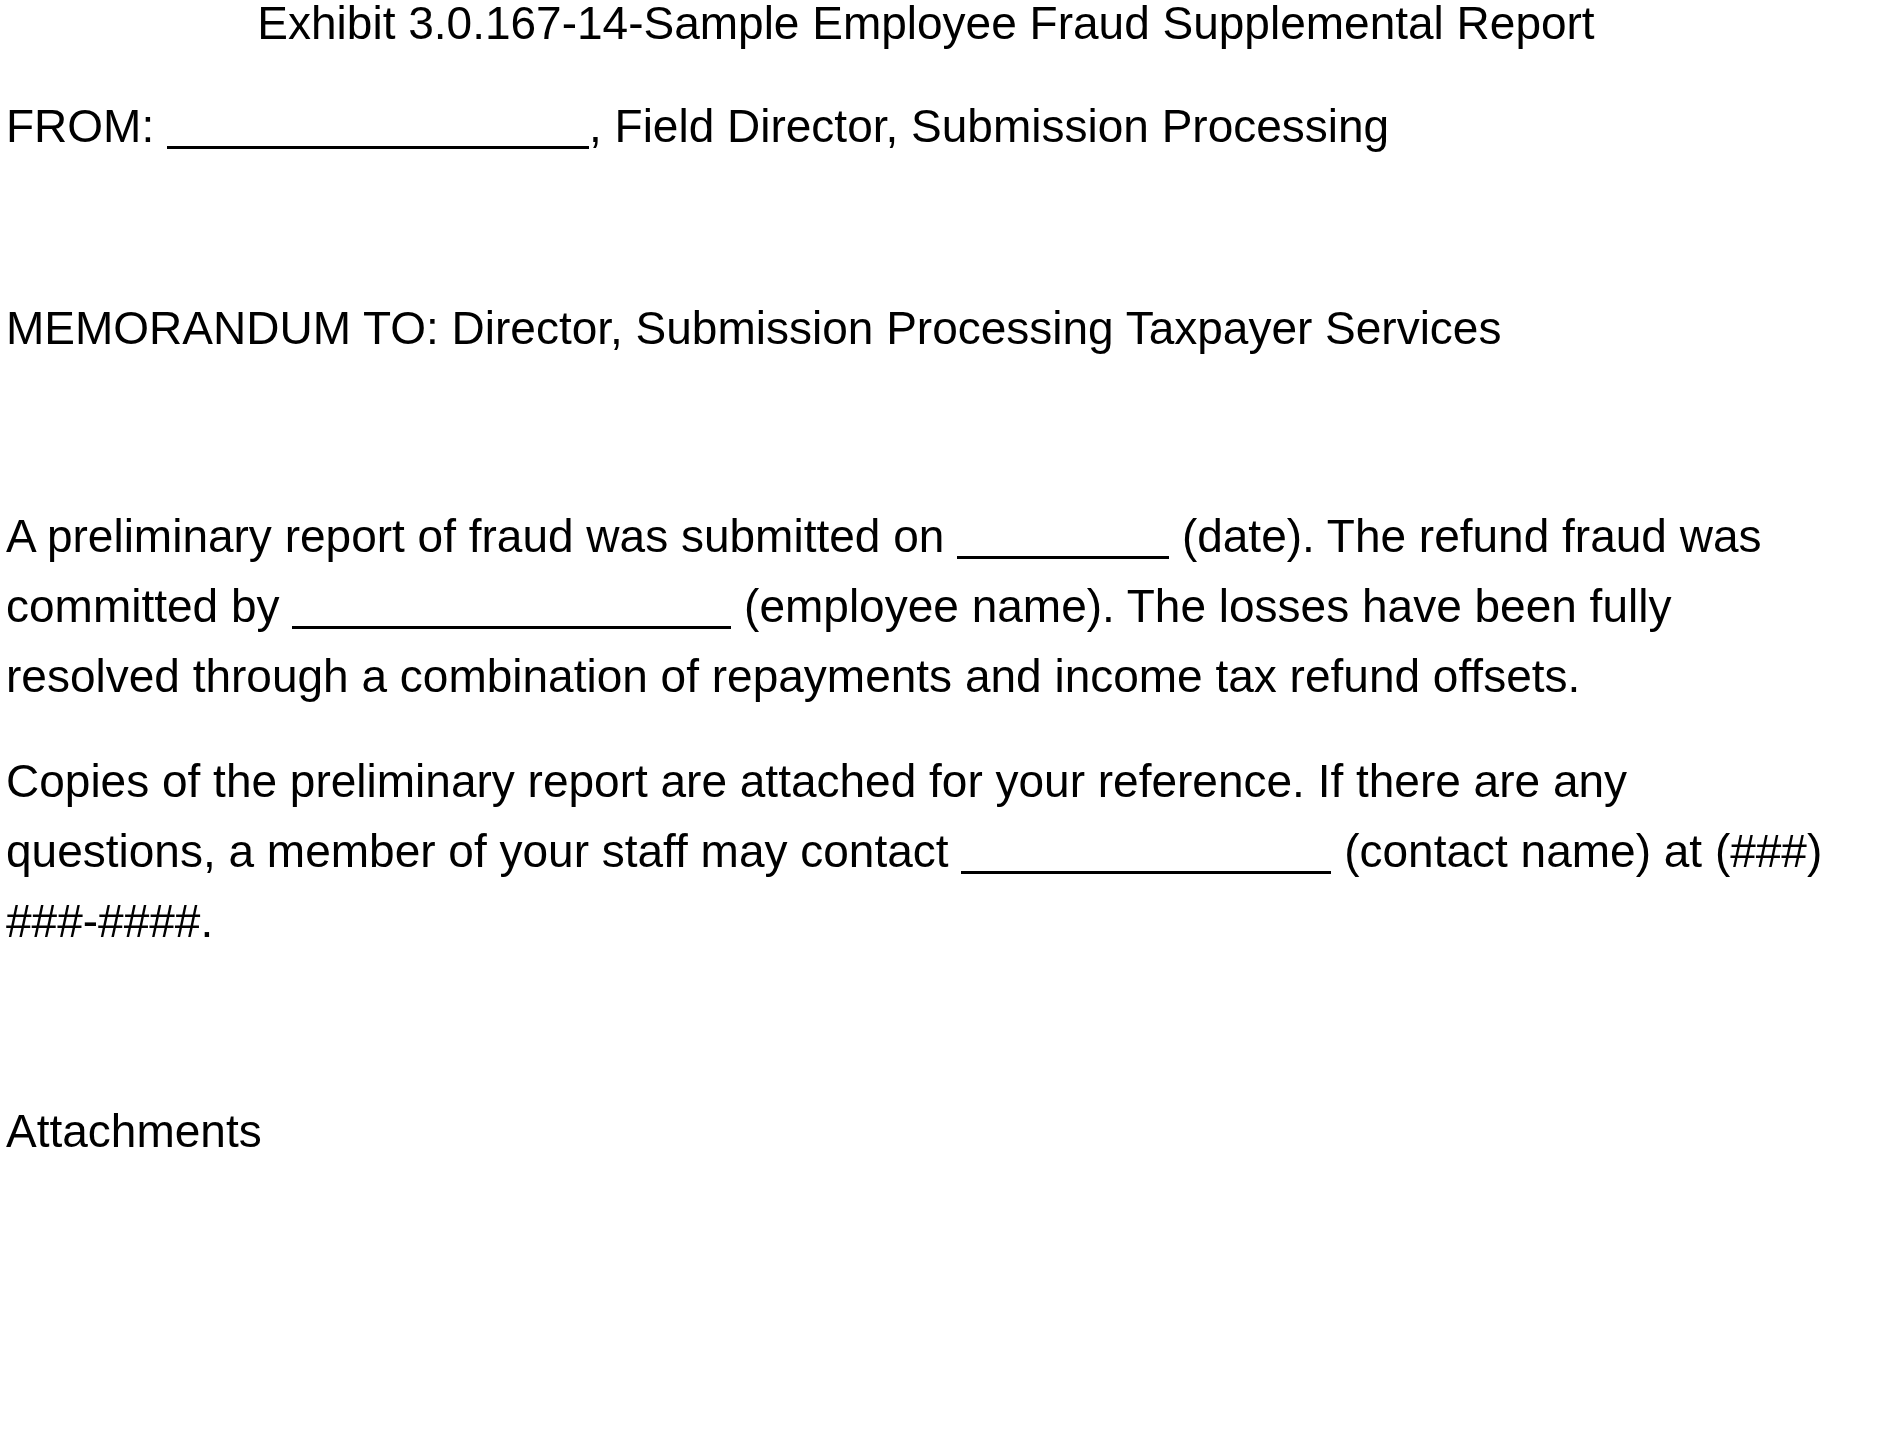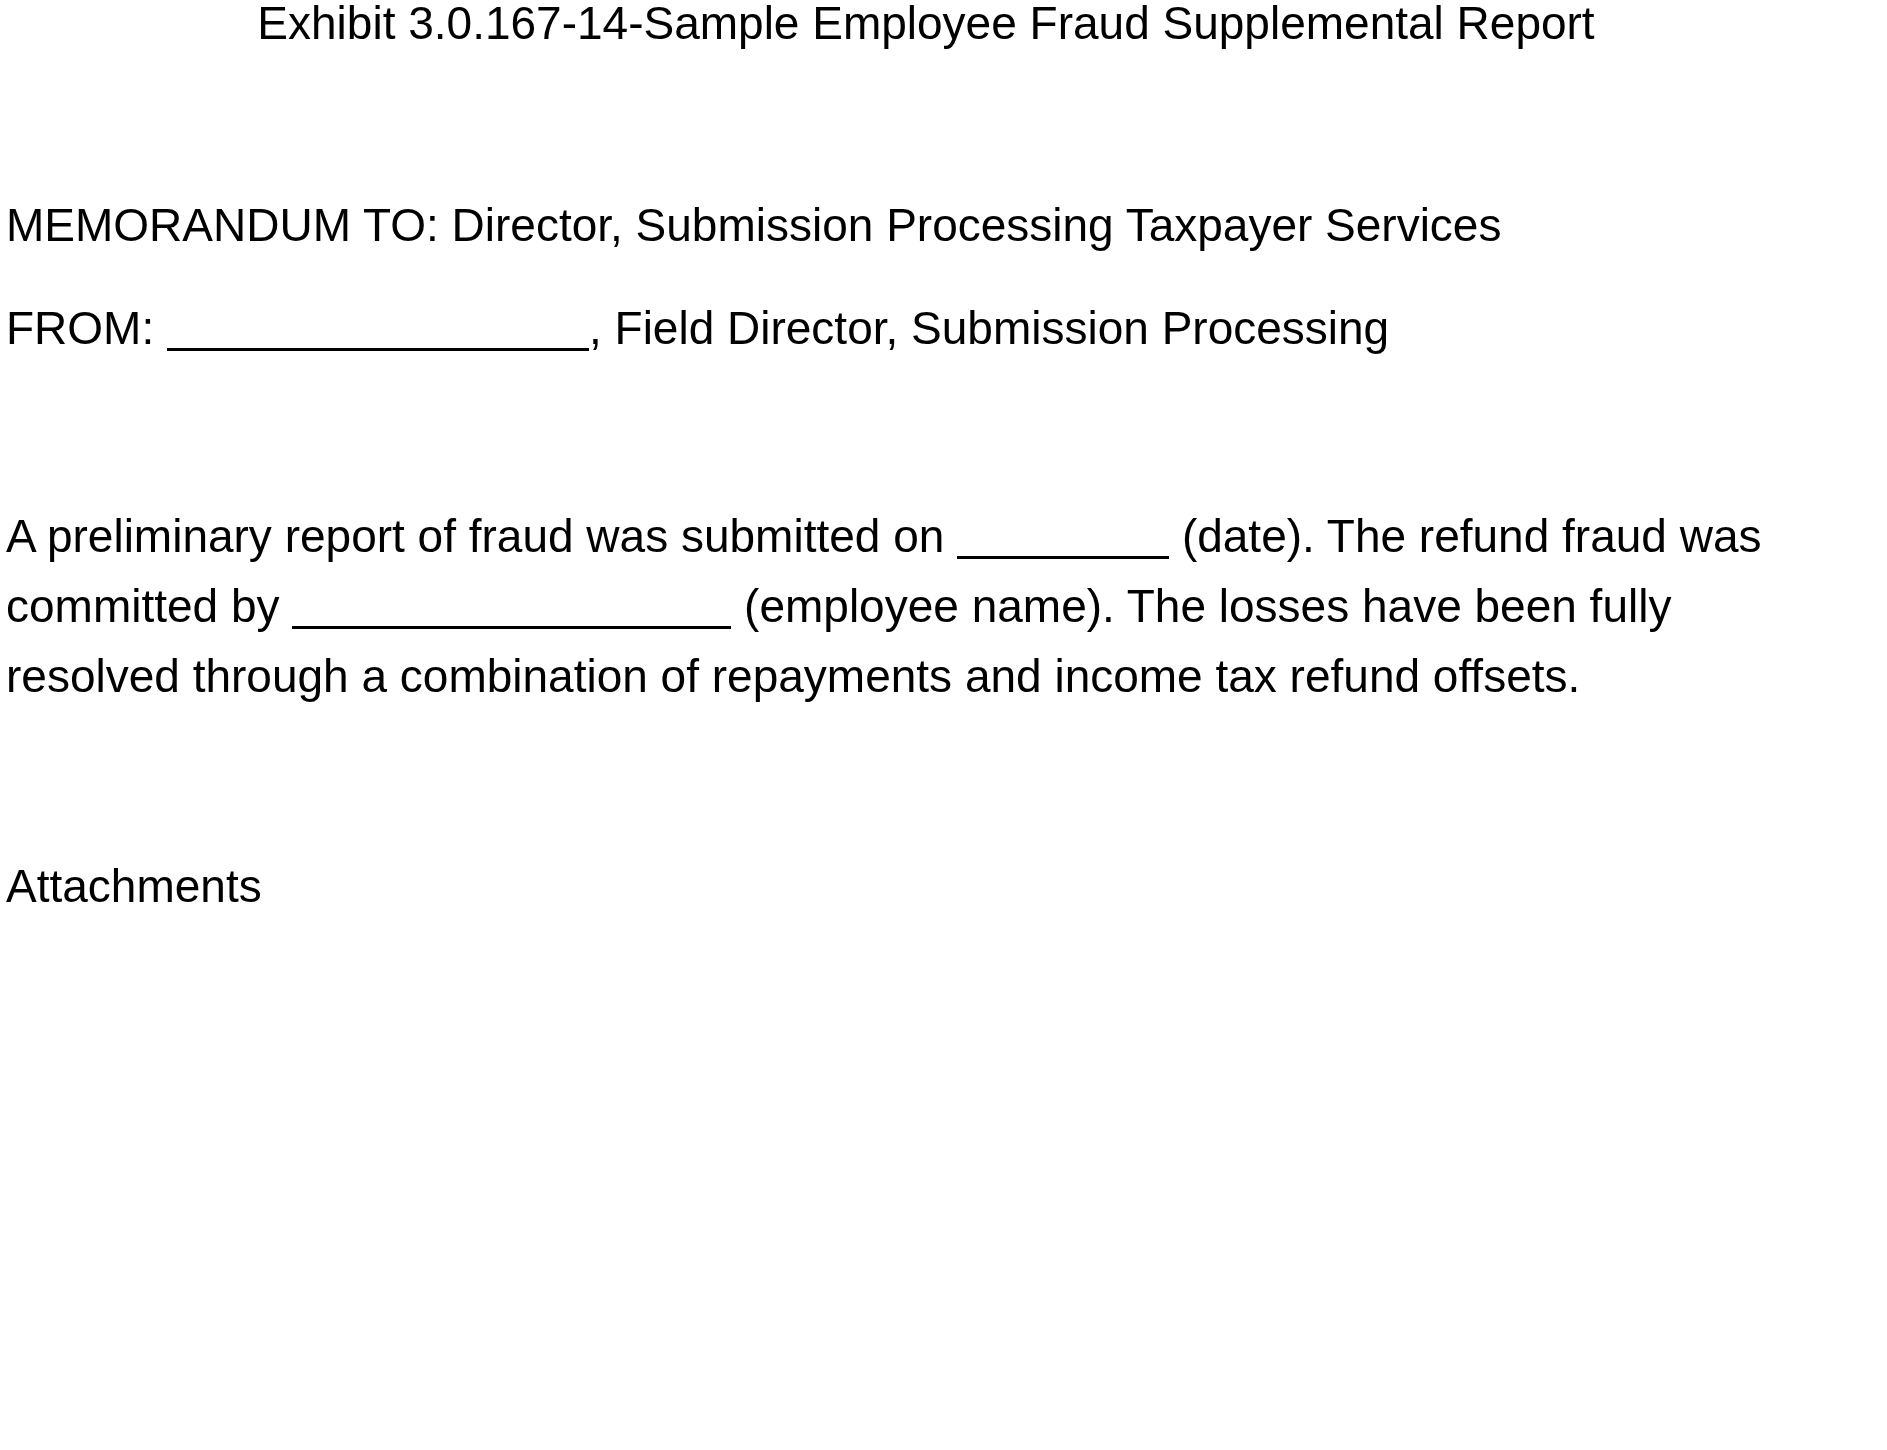--- a/index.html
+++ b/index.html
@@ -41,23 +41,24 @@
   }
 </style>
 </head>
 <body style="color: rgb(0, 0, 0); background: rgb(255, 255, 255);">
 
 <div class="page">
 
   <div class="line centered exhibit-title">Exhibit 3.0.167-14-Sample Employee Fraud Supplemental Report</div>
 
 
+  <div class="line from-line"><span>FROM: </span><span class="blank" style="width: 422px; border-bottom-color: rgb(0, 0, 0);"></span><span>, Field Director, Submission Processing</span></div>
+
   <div class="line memo-to-line">MEMORANDUM TO: Director, Submission Processing Taxpayer Services</div>
-
-  <div class="line from-line"><span>FROM: </span><span class="blank" style="width: 422px; border-bottom-color: rgb(0, 0, 0);"></span><span>, Field Director, Submission Processing</span></div>
 
 
   <div class="para para-1"><span>A preliminary report of fraud was submitted on </span><span class="blank" style="width: 212px; border-bottom-color: rgb(0, 0, 0);"></span><span> (date). The refund fraud was committed by </span><span class="blank" style="width: 439px; border-bottom-color: rgb(0, 0, 0);"></span><span> (employee name). The losses have been fully resolved through a combination of repayments and income tax refund offsets.</span></div>
 
+  <div class="para para-2"><span>Copies of the preliminary report are attached for your reference. If there are any questions, a member of your staff may contact </span><span class="blank" style="width: 370px; border-bottom-color: rgb(0, 0, 0);"></span><span> (contact name) at (###) ###-####.</span></div>
 
   <div class="line attachments">Attachments</div>
 
 </div>
 
 </body></html>

